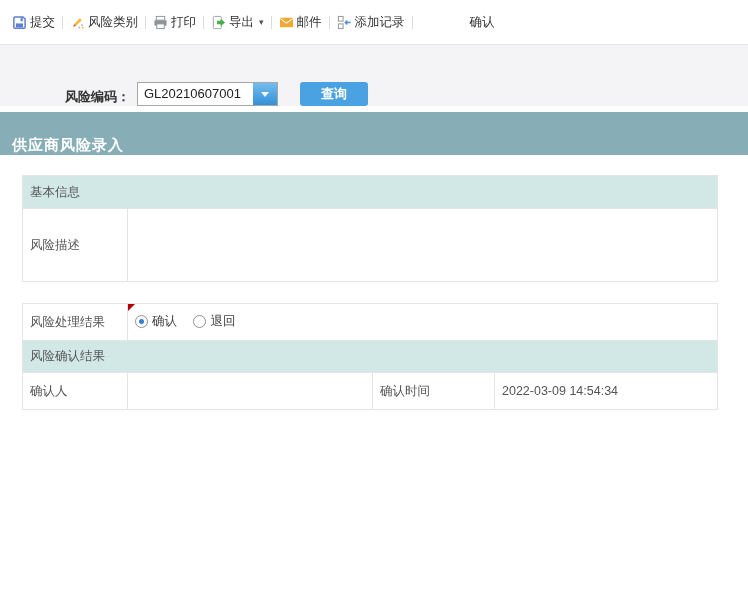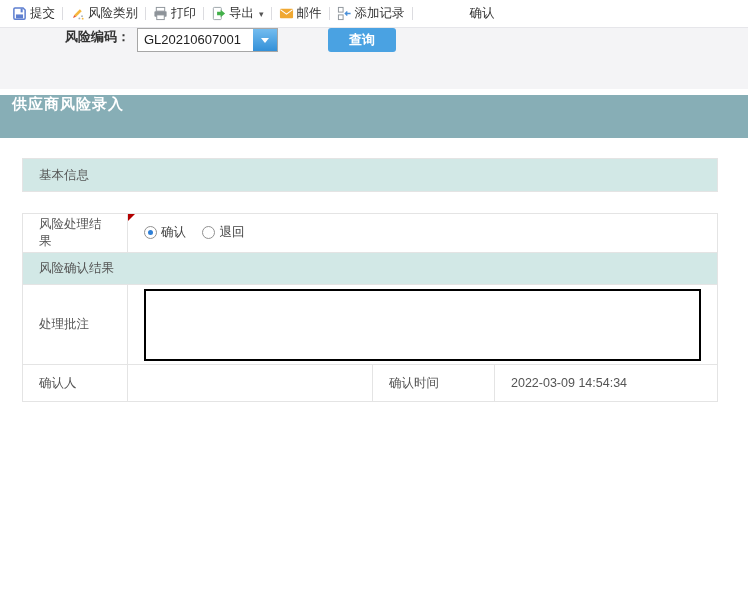--- a/index.html
+++ b/index.html
@@ -4,65 +4,65 @@
 <style>
   * { margin:0; padding:0; box-sizing:border-box; }
   html,body { background:#fff; }
   body {
     width:748px; height:608px; overflow:hidden;
     font-family:"Liberation Sans","DejaVu Sans",sans-serif;
     -webkit-font-smoothing:antialiased;
   }
   
   .toolbar {
-    height:28px; background:#fff; border-bottom:1px solid #e6e6ea;
+    height:45px; background:#fff; border-bottom:1px solid #e6e6ea;
     display:flex; align-items:center; padding-left:5px;
   }
   .tb-item {
     display:flex; align-items:center; gap:3px;
     padding:0 7px; font-size:12.5px; color:#333; cursor:pointer; white-space:nowrap;
   }
   .tb-item svg { display:block; }
   .tb-sep { width:1px; height:13px; background:#dcdce0; flex:0 0 1px; }
   .tb-caret { font-size:9px; color:#555; margin-left:2px; }
   .tb-confirm { margin-left:50px; }
   
   .searchbar {
     height:61px; background:#f4f4f6;
-    display:flex; align-items:flex-start; padding-left:65px;
+    display:flex; align-items:flex-end; padding-left:65px;
   }
   .search-label { font-size:13px; font-weight:bold; color:#333; }
   .combo {
     margin-left:7px; width:141px; height:24px; background:#fff;
     border:1px solid #a6a6a6; display:flex; overflow:hidden;
   }
   .combo-value { flex:1; font-size:13px; color:#222; line-height:22px; padding-left:6px; white-space:nowrap; overflow:hidden; }
   .combo-btn {
     width:24px; flex:0 0 24px; cursor:pointer;
     background:linear-gradient(#73bcef,#3390d8);
     display:flex; align-items:center; justify-content:center;
   }
   .combo-btn .tri { width:0; height:0; border-left:4px solid transparent; border-right:4px solid transparent; border-top:5px solid #fff; }
   .query-btn {
-    margin-left:50px; width:68px; height:24px; border:none; border-radius:3px;
+    margin-left:22px; width:68px; height:24px; border:none; border-radius:3px;
     background:#4aa2e2; color:#fff; font-size:13px; font-weight:bold; cursor:pointer;
     font-family:inherit;
   }
   
   .title-bar {
     margin-top:6px; height:43px; background:#87aeb6;
-    display:flex; align-items:flex-start; padding-left:12px;
+    display:flex; align-items:flex-end; padding-left:12px;
   }
   .title-bar span { color:#fff; font-size:15px; font-weight:bold; letter-spacing:1px; }
   
   .content { margin:20px 31px 0 22px; }
   table.form { border-collapse:collapse; table-layout:fixed; width:695px; }
   table.form td {
     border:1px solid #e4e4e4; font-size:12.5px; color:#555;
-    padding:2px 16px; vertical-align:middle; word-break:break-all;
+    padding:2px 7px; vertical-align:middle; word-break:break-all;
   }
   td.section {
     background:#d2e8e6; color:#333; font-size:13px; height:33px; padding-left:11px;
   }
   td.lbl { color:#565656; }
   td.val { color:#555; }
   table.t2 { margin-top:21px; }
   
   td.marker { position:relative; }
   td.marker::before {
@@ -180,20 +180,24 @@
       <col style="width:105px">
         <col style="width:155px">
         <col style="width:90px">
       <col style="width:122px">
         <col style="width:95px">
         <col style="width:128px">
     </colgroup>
     <tbody>
         <tr>
       <td class="section" colspan="6">基本信息</td>
+    </tr>
+    <tr style="height:73px">
+      <td class="lbl">风险描述</td>
+      <td class="val" colspan="5"></td>
     </tr>
   </tbody>
     </table>
 
   <table class="form t2">
     <colgroup>
       <col style="width:105px">
         <col style="width:155px">
         <col style="width:90px">
       <col style="width:122px">
@@ -210,26 +214,20 @@
         </span>
         <span class="radio">
           <span class="rb"></span>
           <span>退回</span>
         </span>
       </td>
     </tr>
     <tr>
       <td class="section" colspan="6" style="height:32px">风险确认结果</td>
     </tr>
-    <tr style="height:80px">
-      <td class="lbl">处理批注</td>
-      <td class="comment-cell" colspan="5">
-        <div class="comment-box"></div>
-      </td>
-    </tr>
     <tr style="height:37px">
       <td class="lbl">确认人</td>
       <td class="val" colspan="2"></td>
       <td class="lbl">确认时间</td>
       <td class="val" colspan="2">2022-03-09 14:54:34</td>
     </tr>
   </tbody>
     </table>
 
 </div>

